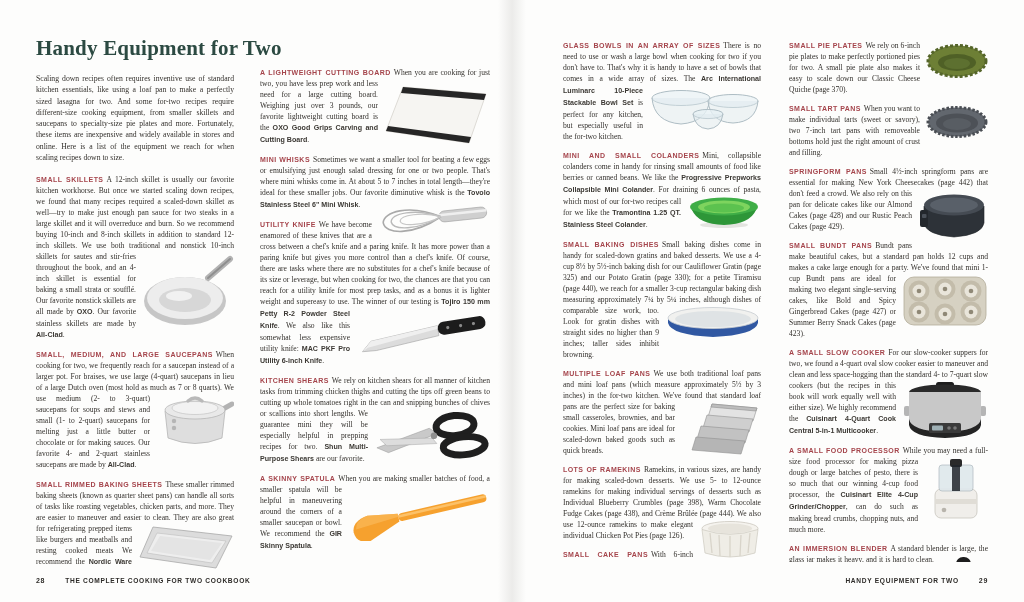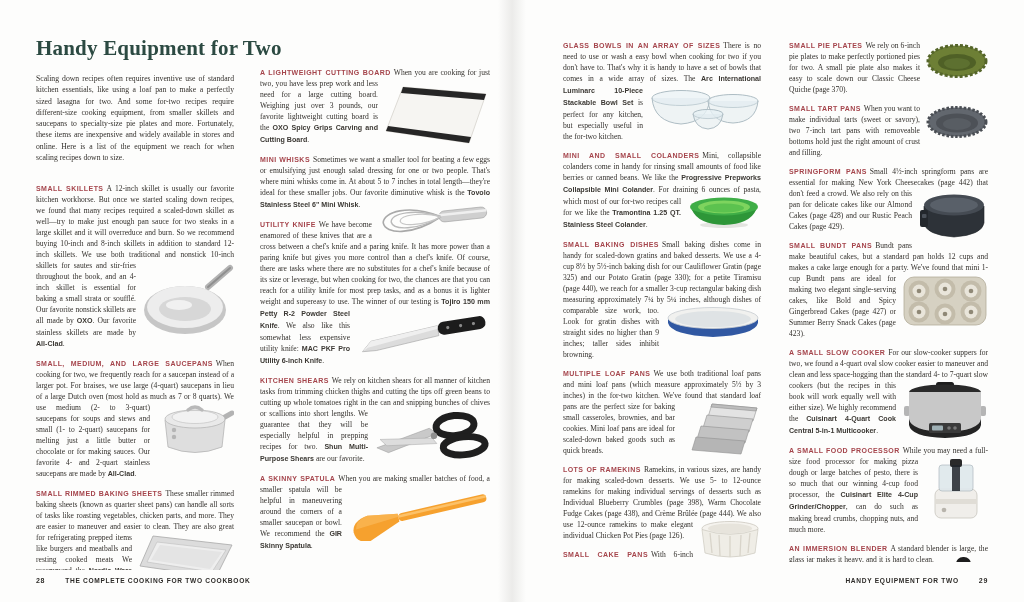--- a/index.html
+++ b/index.html
@@ -25,21 +25,21 @@
   .page-right .col-a { width: 198px; flex: none; }
   .page-right .col-b { width: 199px; flex: none; }
 
   h1.title {
     font-family: "Liberation Serif", serif; font-weight: bold;
     font-size: 21px; line-height: 24px; letter-spacing: 0.2px;
     color: var(--c-title, #2c4a42); margin-bottom: 13px; white-space: nowrap;
   }
   .intro {
     font-size: 7.7px; line-height: 11.3px; text-align: justify;
-    color: var(--c-body, #33302c); margin-bottom: 20px;
+    color: var(--c-body, #33302c); margin-bottom: 11px;
   }
   p.section {
     font-size: 7.6px; line-height: 11px; text-align: justify;
     color: var(--c-body, #33302c); margin-bottom: 8px;
   }
   .label {
     font-family: "Liberation Sans", sans-serif; font-weight: bold;
     font-size: 7px; letter-spacing: 0.45px;
     color: var(--c-label, #a5454c); margin-right: 3px;
   }
@@ -103,21 +103,21 @@
           </div>
       </div>
       <div class="col-b">
         <div id="left-col-2">
             <p class="section"><span class="label">A LIGHTWEIGHT CUTTING BOARD</span><span class="img-float" style="width: 106px; height: 70px; display: block; float: right;">
                 <svg viewBox="0 0 106 70" preserveAspectRatio="xMidYMid meet">
                   <polygon points="19,8 102,15 85,64 2,52" fill="#f6f5f2" stroke="#d5d3cd" stroke-width="0.8"></polygon>
                   <polygon points="19,8 102,15 100,21 17,14" fill="#262626"></polygon>
                   <polygon points="4,47 87,58 85,64 2,52" fill="#262626"></polygon>
                 </svg>
-              </span><span class="txt">When you are cooking for just two, you have less prep work and less need for a large cutting board. Weighing just over 3 pounds, our favorite lightweight cutting board is the </span><span class="prod">OXO Spicy Grips Carving and Cutting Board</span><span class="txt">.</span></p>
+              </span><span class="txt">When you are cooking for just two, you have less prep work and less need for a large cutting board. Weighing just over 3 pounds, our favorite lightweight cutting board is the </span><span class="prod">OXO Good Grips Carving and Cutting Board</span><span class="txt">.</span></p>
             <p class="section"><span class="label">MINI WHISKS</span><span class="txt">Sometimes we want a smaller tool for beating a few eggs or emulsifying just enough salad dressing for one or two people. That's where mini whisks come in. At about 5 to 7 inches in total length—they're ideal for these smaller jobs. Our favorite diminutive </span><span class="img-float" style="width: 112px; height: 36px; display: block; float: right;">
                 <svg viewBox="0 0 112 36" preserveAspectRatio="xMidYMid meet">
                   <g transform="rotate(-6 56 18)">
                     <rect x="61" y="12" width="48" height="11" rx="5.5" fill="#cfcfcf" stroke="#9e9e9e" stroke-width="0.6"></rect>
                     <rect x="61" y="14.5" width="48" height="2.5" fill="#efefef"></rect>
                     <path d="M63 17.5 C32 1, 6 7, 5 17.5 C6 29, 32 34, 63 17.5" fill="none" stroke="#a9a9a9" stroke-width="1.6"></path>
                     <path d="M63 17.5 C38 6, 14 9, 13 17.5 C14 26, 38 29, 63 17.5" fill="none" stroke="#b9b9b9" stroke-width="1.4"></path>
                     <path d="M63 17.5 C44 10, 23 12, 22 17.5 C23 23, 44 25, 63 17.5" fill="none" stroke="#c6c6c6" stroke-width="1.2"></path>
                   </g>
                 </svg>
@@ -137,21 +137,21 @@
             <p class="section"><span class="label">KITCHEN SHEARS</span><span class="txt">We rely on kitchen shears for all manner of kitchen tasks from trimming chicken thighs and cutting the tips off green beans to cutting up whole tomatoes right in the can and snipping bunches of chives or </span><span class="img-float" style="width: 116px; height: 54px; display: block; float: right;">
                 <svg viewBox="0 0 116 54" preserveAspectRatio="xMidYMid meet">
                   <g transform="rotate(-6 58 27)">
                     <polygon points="2,33 56,19 64,25 13,39" fill="#c9c9c9" stroke="#9a9a9a" stroke-width="0.5"></polygon>
                     <polygon points="6,25 58,29 62,35 12,32" fill="#dddddd" stroke="#a8a8a8" stroke-width="0.5"></polygon>
                     <ellipse cx="82" cy="19" rx="19" ry="10" fill="none" stroke="#1f1f1f" stroke-width="7"></ellipse>
                     <ellipse cx="89" cy="40" rx="21" ry="9" fill="none" stroke="#1f1f1f" stroke-width="7"></ellipse>
                     <circle cx="60" cy="27" r="3.2" fill="#8f8f8f"></circle>
                   </g>
                 </svg>
-              </span><span class="txt">scallions into short lengths. We guarantee that they will be especially helpful in prepping recipes for two. </span><span class="prod">Shun Multi-Purpose Shears</span><span class="txt"> are our favorite.</span></p>
+              </span><span class="txt">scallions into short lengths. We guarantee mini they will be especially helpful in prepping recipes for two. </span><span class="prod">Shun Multi-Purpose Shears</span><span class="txt"> are our favorite.</span></p>
             <p class="section"><span class="label">A SKINNY SPATULA</span><span class="txt">When you are making smaller </span><span class="img-float" style="width: 142px; height: 56px; display: block; float: right;">
                 <svg viewBox="0 0 142 56" preserveAspectRatio="xMidYMid meet">
                   <g transform="rotate(-13 71 28)">
                     <rect x="50" y="24" width="90" height="8" rx="4" fill="#f6a12e"></rect>
                     <rect x="50" y="25.5" width="90" height="2.5" rx="1.2" fill="#fcc168"></rect>
                     <path d="M50 24 L20 19 Q4 21 3 32 Q3 43 16 45 L50 32 Z" fill="#f6a12e"></path>
                     <path d="M50 24 L20 19 Q7 21 6 30 L50 27 Z" fill="#fbb95a" opacity="0.7"></path>
                   </g>
                 </svg>
               </span><span class="txt">batches of food, a smaller spatula will be helpful in maneuvering around the corners of a smaller saucepan or bowl. We recommend the </span><span class="prod">GIR Skinny Spatula</span><span class="txt">.</span></p>
@@ -160,21 +160,21 @@
     </div>
     <div class="footer">
       <span class="num">28</span><span>THE COMPLETE COOKING FOR TWO COOKBOOK</span>
     </div>
   </div>
 
   <div class="page page-right">
     <div class="cols">
       <div class="col-a">
         <div id="right-col-1">
-            <p class="section"><span class="label">GLASS BOWLS IN AN ARRAY OF SIZES</span><span class="txt">There is no need to use or wash a easy bowl when cooking for two if you don't have to. That's why it is handy to have a set of bowls that comes in a wide array of sizes. The </span><span class="img-float" style="width: 112px; height: 46px; display: block; float: right;">
+            <p class="section"><span class="label">GLASS BOWLS IN AN ARRAY OF SIZES</span><span class="txt">There is no need to use or wash a large bowl when cooking for two if you don't have to. That's why it is handy to have a set of bowls that comes in a wide array of sizes. The </span><span class="img-float" style="width: 112px; height: 46px; display: block; float: right;">
                 <svg viewBox="0 0 112 46" preserveAspectRatio="xMidYMid meet">
                   <g stroke="#aebdc4" stroke-width="1" fill="rgba(219,231,236,0.45)">
                     <ellipse cx="32" cy="12" rx="29" ry="7.5" fill="rgba(230,240,244,0.6)"></ellipse>
                     <path d="M3 12 Q5 36 32 38 Q59 36 61 12"></path>
                     <ellipse cx="84" cy="15" rx="25" ry="6.5" fill="rgba(230,240,244,0.6)"></ellipse>
                     <path d="M59 15 Q61 36 84 37 Q107 36 109 15"></path>
                     <ellipse cx="59" cy="28" rx="15" ry="4.6" fill="rgba(230,240,244,0.8)"></ellipse>
                     <path d="M44 28 Q46 42 59 43 Q72 42 74 28"></path>
                   </g>
                 </svg>

